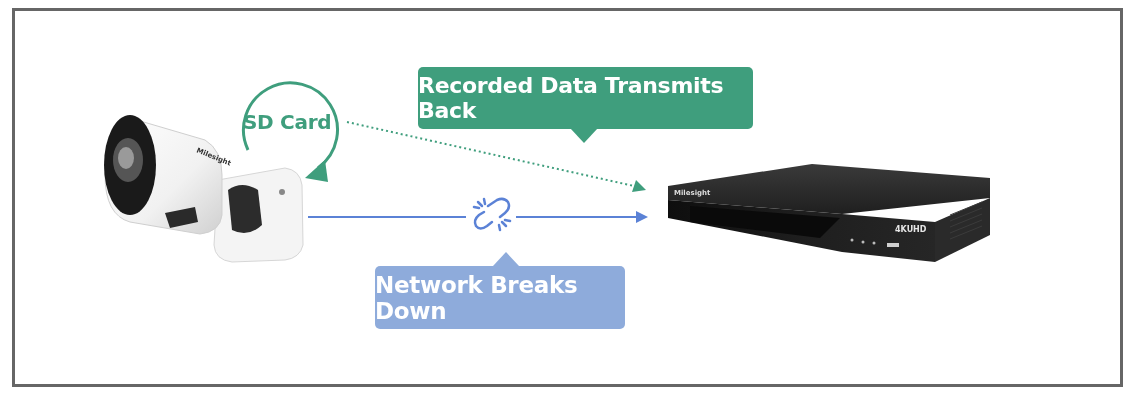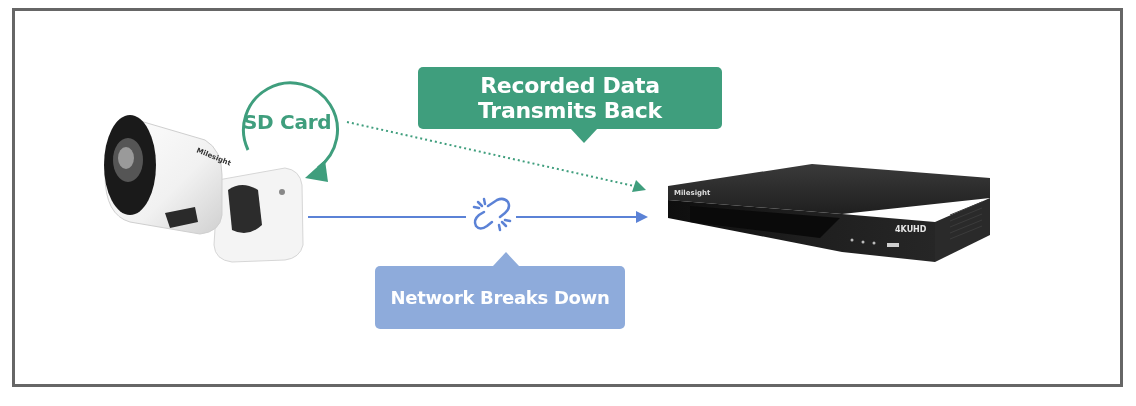--- a/index.html
+++ b/index.html
@@ -1,22 +1,22 @@
 <!DOCTYPE html>
 <html><head>
 <meta charset="utf-8">
 <style>
   html, body { margin: 0; padding: 0; background: #ffffff; }
   body { width: 1136px; height: 406px; position: relative; overflow: hidden; font-family: "DejaVu Sans", sans-serif; }
   .frame { position: absolute; left: 12px; top: 8px; width: 1105px; height: 373px; border: 3px solid #666666; background: #ffffff; }
   .stage { position: absolute; left: 0; top: 0; width: 1136px; height: 406px; }
   .callout { position: absolute; color: #ffffff; font-weight: bold; font-family: "DejaVu Sans", sans-serif; display: flex; align-items: center; justify-content: center; border-radius: 5px; letter-spacing: -0.3px; }
-  .callout-green { left: 418px; top: 67px; width: 304px; height: 62px; background: #3f9e7d; font-size: 22px; text-align: center; }
+  .callout-green { left: 418px; top: 67px; width: 335px; height: 62px; background: #3f9e7d; font-size: 22px; }
   .callout-green::after { content: ""; position: absolute; left: 152px; bottom: -14px; border-left: 14px solid transparent; border-right: 14px solid transparent; border-top: 15px solid #3f9e7d; }
-  .callout-blue { left: 375px; top: 266px; width: 250px; height: 63px; background: #8eabdb; font-size: 18px; }
+  .callout-blue { left: 375px; top: 266px; width: 250px; height: 63px; background: #8eabdb; font-size: 23px; }
   .callout-blue::before { content: ""; position: absolute; left: 118px; top: -14px; border-left: 13px solid transparent; border-right: 13px solid transparent; border-bottom: 14px solid #8eabdb; }
   .sd-label { position: absolute; left: 243px; top: 110px; color: #3f9e7d; font-weight: bold; font-size: 20px; letter-spacing: -0.3px; }
 </style>
 </head>
 <body>
 
 <div class="frame"></div>
 
 <svg class="stage" width="1136" height="406" viewBox="0 0 1136 406">
   <defs>

